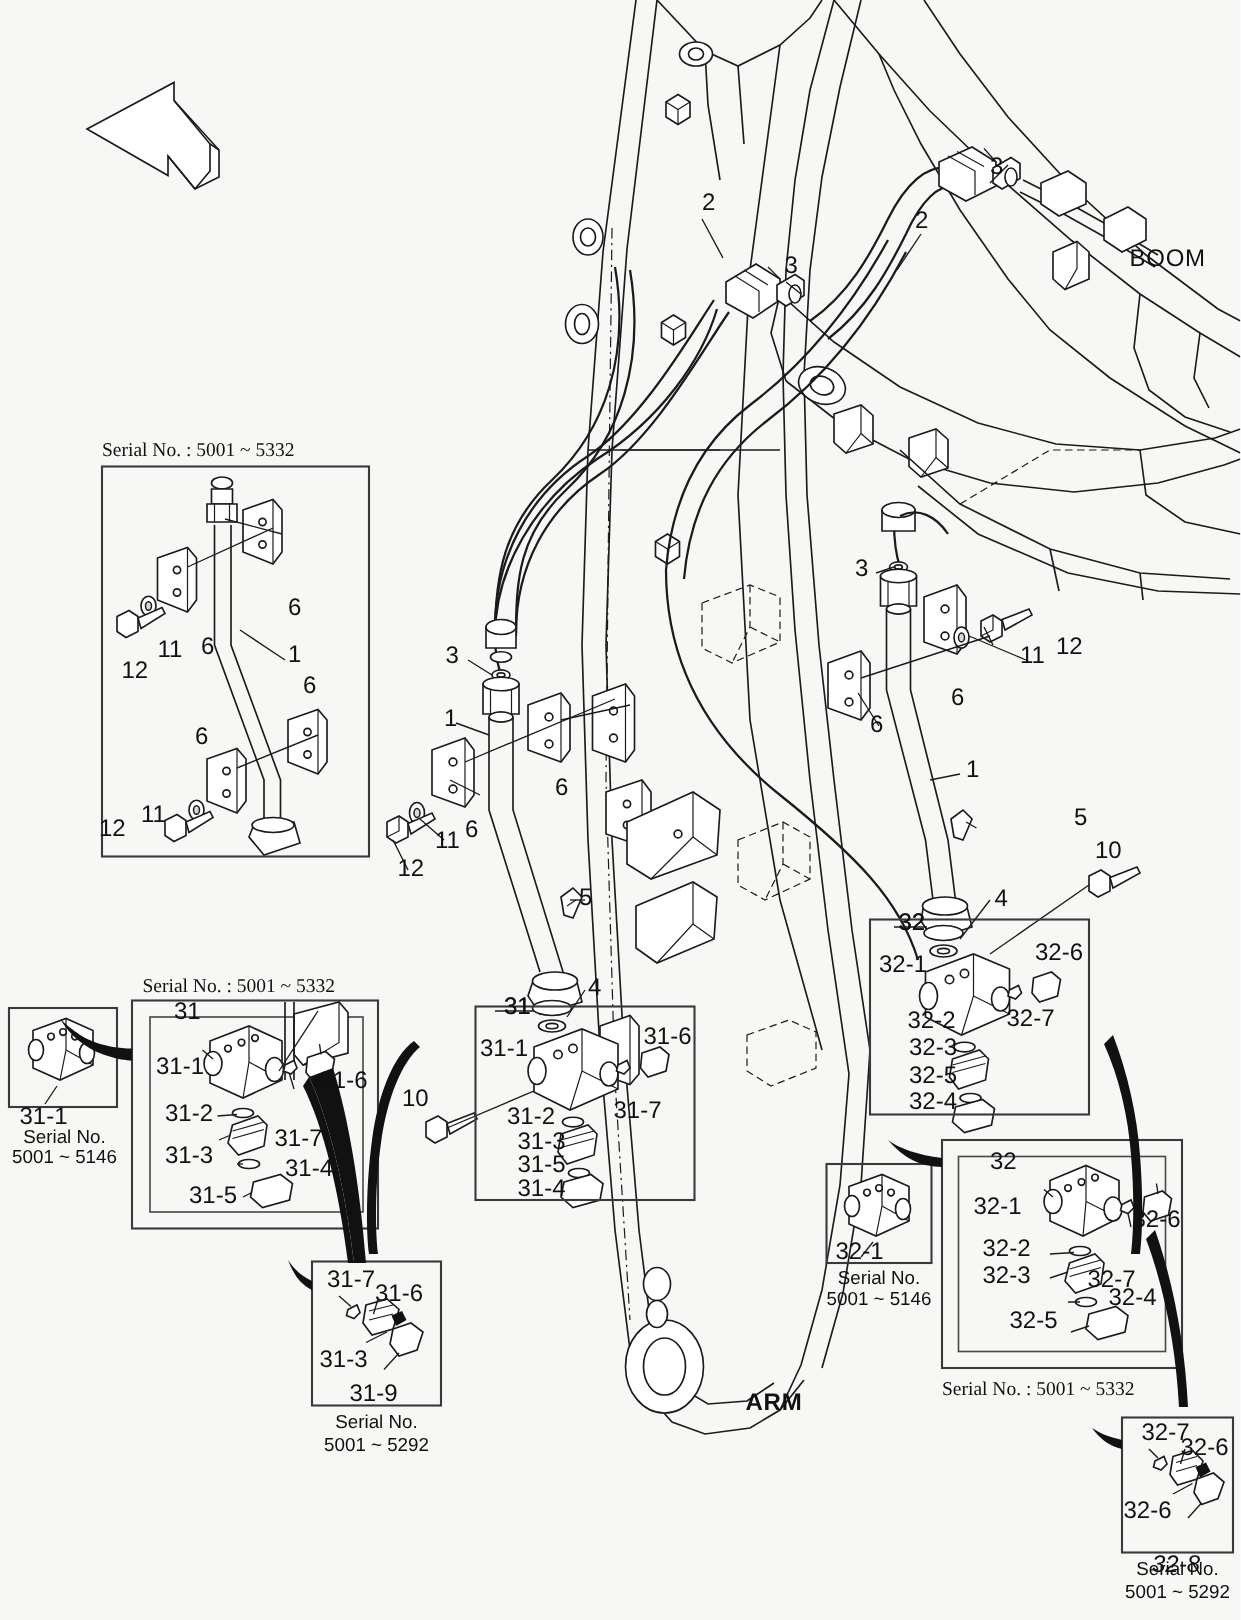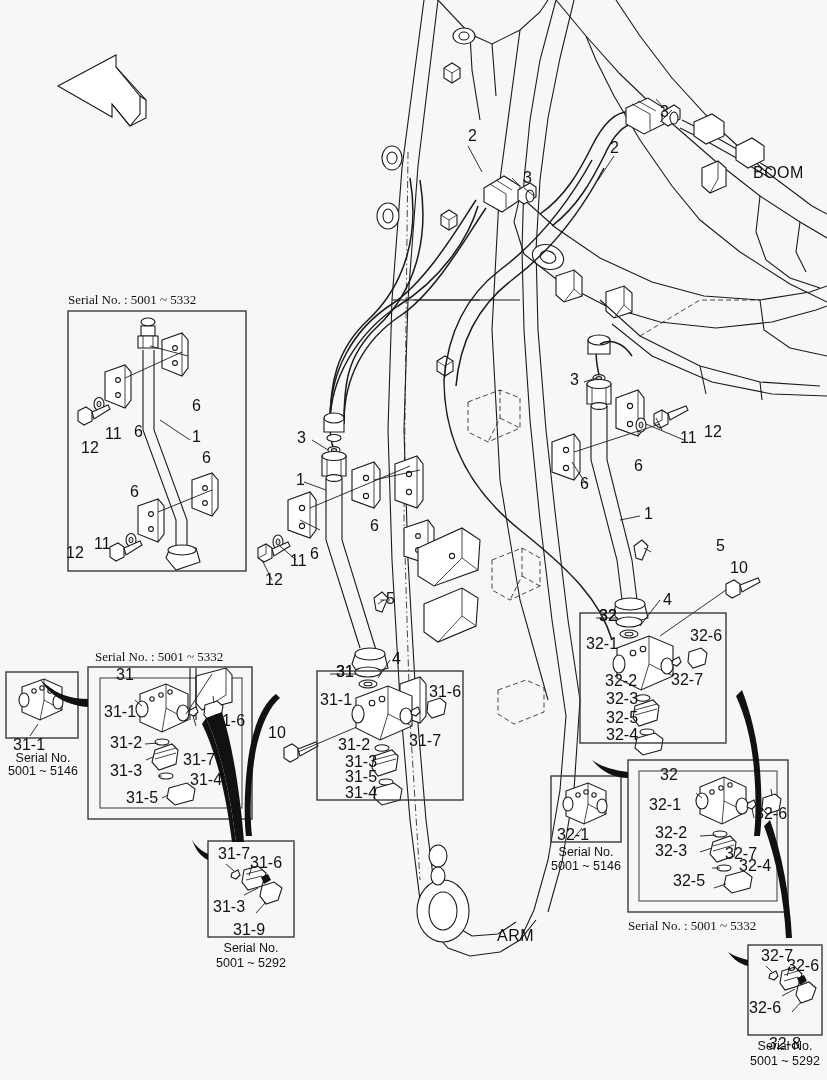--- a/index.html
+++ b/index.html
@@ -556,21 +556,21 @@
   <path class="lead" d="M662 430 L656 418"></path>
   <path class="lead" d="M390 600 L380 600"></path>
   <path class="lead" d="M651 552 L644 548"></path>
   <path class="lead" d="M390 660 L378 678"></path>
   <path class="lead" d="M660 600 L640 626"></path>
   <path class="lead" d="M330 674 L356 674"></path>
   <path class="lead" d="M596 618 L618 618"></path>
 </svg>
 
 <div class="lbl bigword" style="left:753px;top:165px;">BOOM</div>
-<div class="lbl bigword" style="left:497px;top:928px;">ARM</div>
+<div class="lbl bigword" style="left:497px;top:928px;font-weight:bold;">ARM</div>
 
 <div class="lbl num" style="left:468px;top:128px;">2</div>
 <div class="lbl num" style="left:610px;top:140px;">2</div>
 <div class="lbl num" style="left:660px;top:104px;">3</div>
 <div class="lbl num" style="left:523px;top:170px;">3</div>
 <div class="lbl num" style="left:297px;top:430px;">3</div>
 <div class="lbl num" style="left:570px;top:372px;">3</div>
 <div class="lbl num" style="left:296px;top:472px;">1</div>
 <div class="lbl num" style="left:644px;top:506px;">1</div>
 <div class="lbl num" style="left:370px;top:518px;">6</div>

